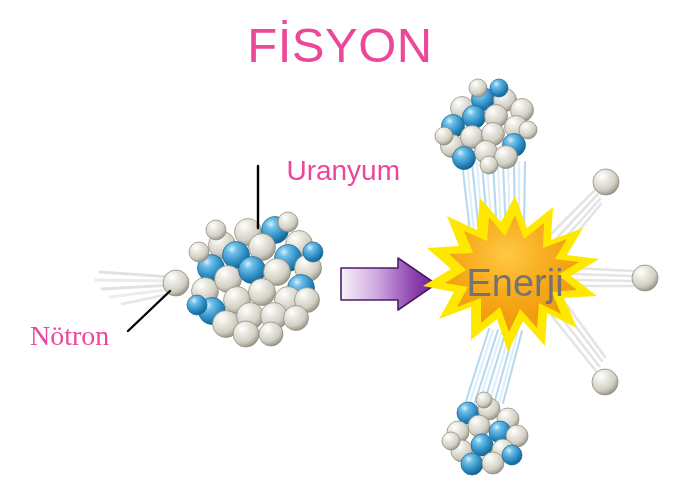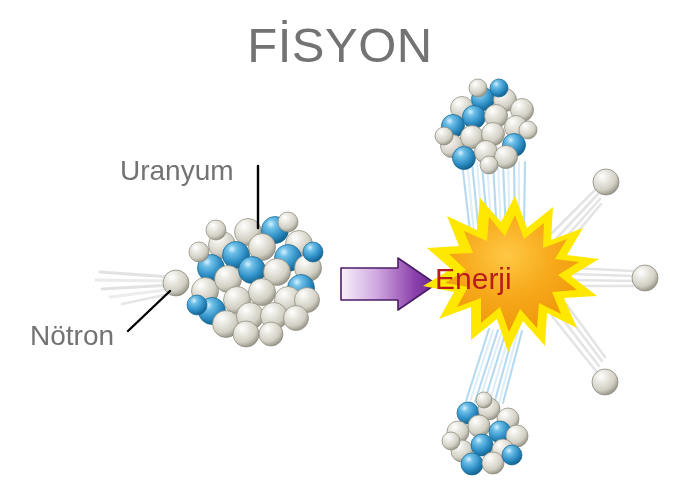--- a/index.html
+++ b/index.html
@@ -1,24 +1,24 @@
 <!DOCTYPE html>
 <html><head>
 <meta charset="utf-8">
 <style>
   html,body{margin:0;padding:0;background:#ffffff;}
   body{width:680px;height:500px;overflow:hidden;font-family:"Liberation Sans",sans-serif;}
   #stage{position:relative;width:680px;height:500px;background:#ffffff;}
   #scene{position:absolute;left:0;top:0;width:680px;height:500px;}
-  .lbl{position:absolute;color:#737373;white-space:pre;line-height:1.12;}
+  .lbl{position:absolute;color:#ec4899;white-space:pre;line-height:1.12;}
   #title{left:0;top:18px;width:680px;text-align:center;font-size:49px;letter-spacing:0.5px;font-weight:400;}
-  #uranium-label{left:120px;top:92px;width:280px;text-align:left;font-size:28px;}
-  #neutron-label{left:30px;top:320px;font-size:28px;}
-  #energy-label{position:absolute;left:435px;top:262px;width:160px;text-align:left;
-    font-size:30px;color:#b91c1c;white-space:pre;}
+  #uranium-label{left:120px;top:92px;width:280px;text-align:right;font-size:28px;}
+  #neutron-label{left:30px;top:320px;font-size:28px;font-family:Liberation Serif, serif;}
+  #energy-label{position:absolute;left:435px;top:262px;width:160px;text-align:center;
+    font-size:38px;color:#737373;white-space:pre;}
 </style>
 </head>
 <body>
 
 <div id="stage">
 
   <svg id="scene" viewBox="0 0 680 500" aria-hidden="true">
     <defs>
       <radialGradient id="gGray" cx="35%" cy="28%" r="78%">
         <stop offset="0%" stop-color="#ffffff"></stop>

